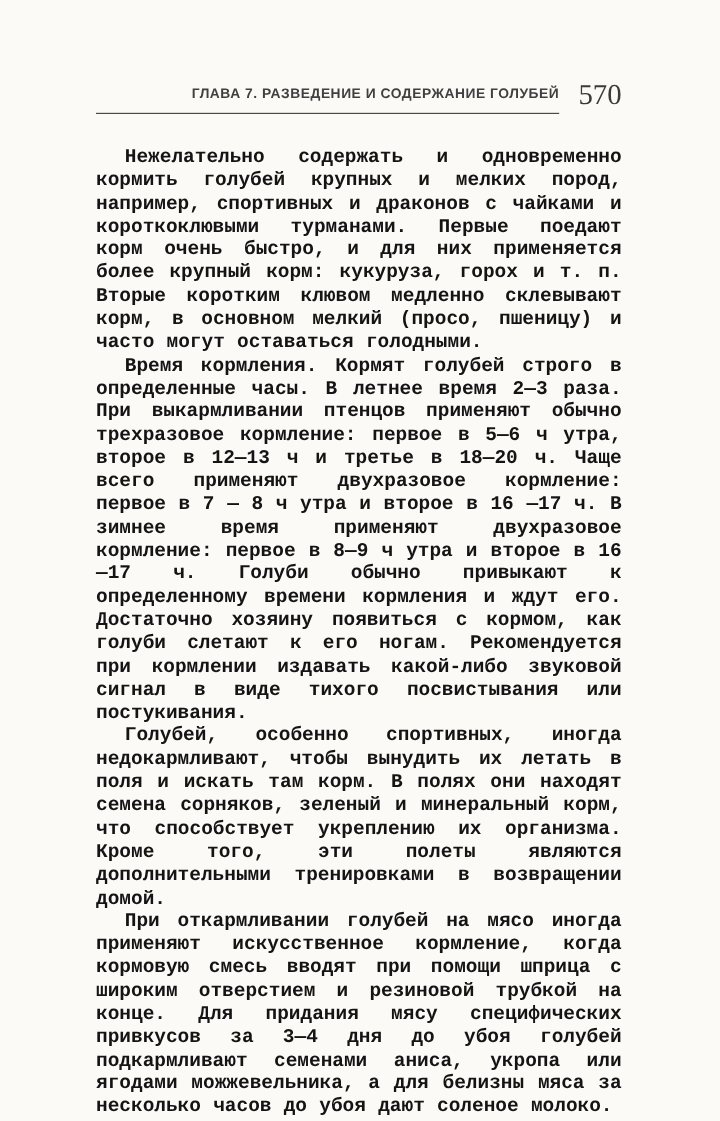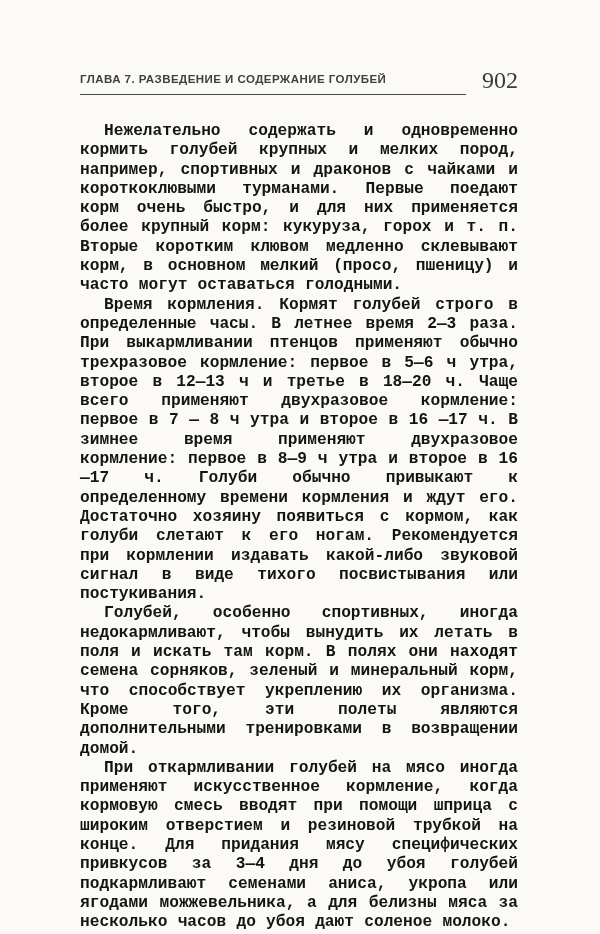--- a/index.html
+++ b/index.html
@@ -18,20 +18,21 @@
     box-sizing: border-box;
     width: 600px;
     height: 934px;
     padding: 68px 82px 0 80px;
     background: #fbfaf7;
   }
   .header {
     display: flex;
     align-items: flex-end;
     justify-content: space-between;
+    text-align: right;
   }
   .header-left {
     flex: 1;
     border-bottom: 1.5px solid #4a4a4a;
     padding-bottom: 7px;
     margin-right: 16px;
   }
   .chapter {
     font-family: "Liberation Sans", sans-serif;
     font-size: 11.5px;
@@ -67,21 +68,21 @@
 </style>
 </head>
 <body>
 
 <div class="page">
 
   <div class="header">
     <div class="header-left">
       <span class="chapter">ГЛАВА 7. РАЗВЕДЕНИЕ И СОДЕРЖАНИЕ ГОЛУБЕЙ</span>
     </div>
-    <div class="pagenum">902</div>
+    <div class="pagenum">570</div>
   </div>
 
   <div class="body-text">
     <p>Нежелательно содержать и одновременно кормить голубей крупных и мелких пород, например, спортивных и драконов с чайками и короткоклювыми турманами. Первые поедают корм очень быстро, и для них применяется более крупный корм: кукуруза, горох и т. п. Вторые коротким клювом медленно склевывают корм, в основном мелкий (просо, пшеницу) и часто могут оставаться голодными.</p>
     <p>Время кормления. Кормят голубей строго в определенные часы. В летнее время 2—3 раза. При выкармливании птенцов применяют обычно трехразовое кормление: первое в 5—6 ч утра, второе в 12—13 ч и третье в 18—20 ч. Чаще всего применяют двухразовое кормление: первое в 7 — 8 ч утра и второе в 16 —17 ч. В зимнее время применяют двухразовое кормление: первое в 8—9 ч утра и второе в 16—17 ч. Голуби обычно привыкают к определенному времени кормления и ждут его. Достаточно хозяину появиться с кормом, как голуби слетают к его ногам. Рекомендуется при кормлении издавать какой-либо звуковой сигнал в виде тихого посвистывания или постукивания.</p>
     <p>Голубей, особенно спортивных, иногда недокармливают, чтобы вынудить их летать в поля и искать там корм. В полях они находят семена сорняков, зеленый и минеральный корм, что способствует укреплению их организма. Кроме того, эти полеты являются дополнительными тренировками в возвращении домой.</p>
     <p>При откармливании голубей на мясо иногда применяют искусственное кормление, когда кормовую смесь вводят при помощи шприца с широким отверстием и резиновой трубкой на конце. Для придания мясу специфических привкусов за 3—4 дня до убоя голубей подкармливают семенами аниса, укропа или ягодами можжевельника, а для белизны мяса за несколько часов до убоя дают соленое молоко.</p>
   </div>
 
 </div>

